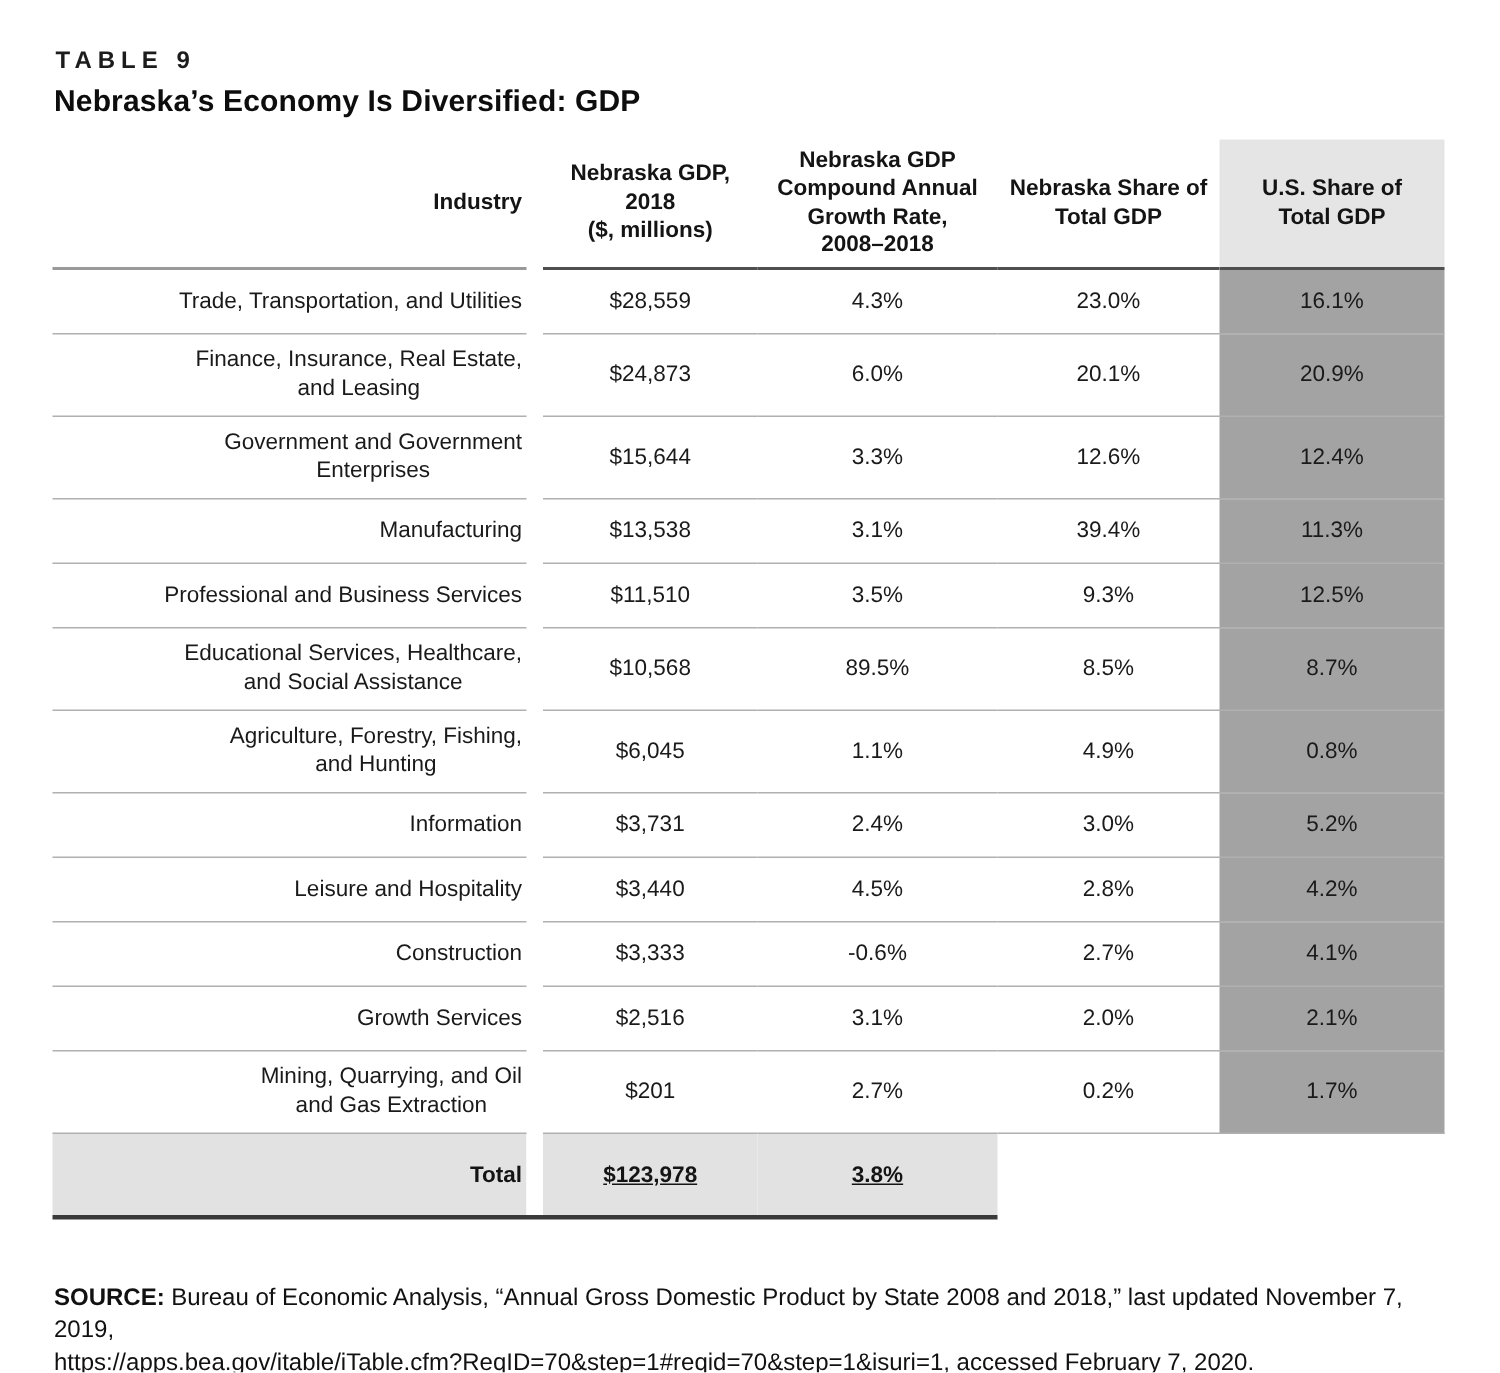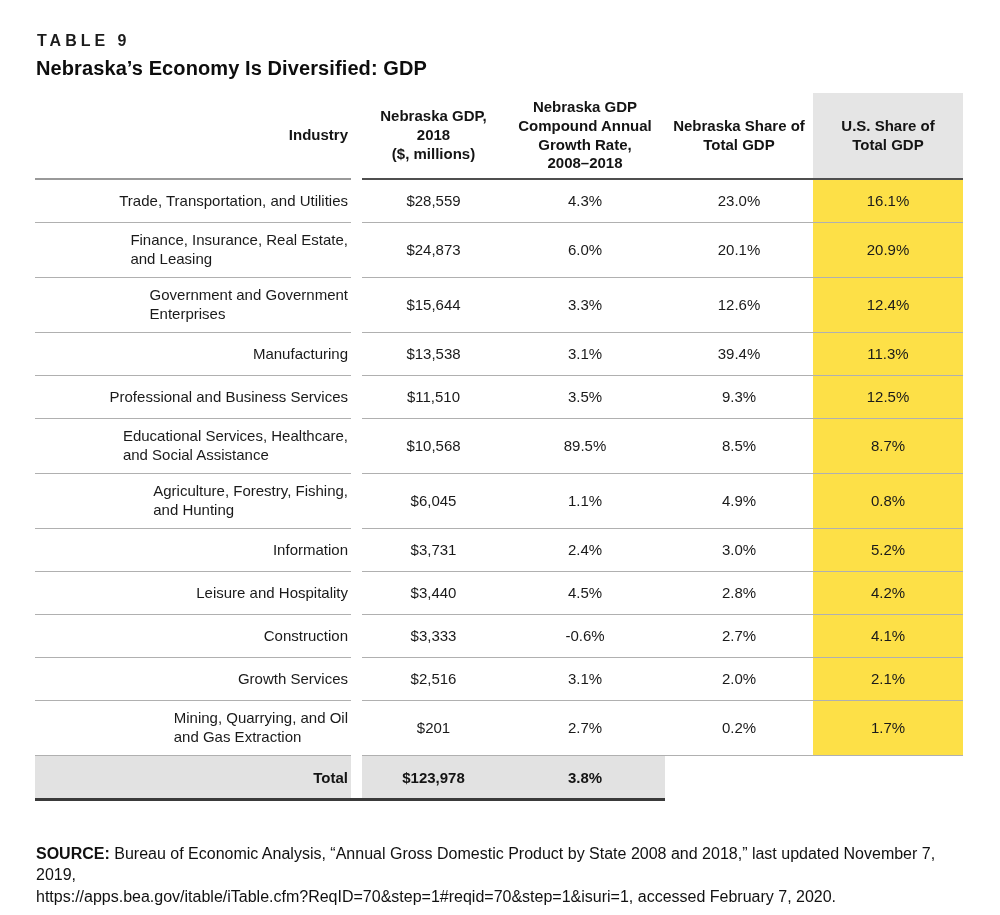--- a/index.html
+++ b/index.html
@@ -19,31 +19,31 @@
   .th-industry{justify-content:flex-end;text-align:right;padding-right:3px;
       border-bottom:2px solid #999999;}
   .th-data{border-bottom:2px solid #4f4f4f;}
   .th-shaded{background:#e5e5e5;}
   .gapcol{border-bottom:none;}
 
   
   .row{min-height:43px;}
   .row.tall{min-height:55px;}
   .cell{display:flex;align-items:center;font-size:15px;color:#1a1a1a;line-height:1.25;}
-  .c-ind{justify-content:flex-end;text-align:left;white-space:pre-line;padding-right:3px;
+  .c-ind{justify-content:flex-end;text-align:center;white-space:pre-line;padding-right:3px;
       border-bottom:1.5px solid #b0b0b0;}
   .c-num{justify-content:center;border-bottom:1.5px solid #b0b0b0;}
-  .c-shaded{background:#fde047;}
+  .c-shaded{background:#a3a3a3;}
 
   
   .total-wrap{width:630px;border-bottom:3px solid #3a3a3a;}
-  .total-row{display:grid;grid-template-columns:316px 11px 143px 160px;height:42px;}
+  .total-row{display:grid;grid-template-columns:316px 11px 143px 160px;height:54px;}
   .t-cell{display:flex;align-items:center;font-size:15px;font-weight:700;color:#141414;background:#e2e2e2;}
   .t-label{justify-content:flex-end;text-align:right;padding-right:3px;}
-  .t-num{justify-content:center;}
+  .t-num{justify-content:center;text-decoration:underline;}
   .t-gap{background:#ffffff;}
 
   
   .source{margin:42px 0 0 36px;width:930px;font-size:16px;line-height:1.34;color:#111;white-space:pre-line;}
   .source b{font-weight:700;}
 </style>
 </head>
 <body>
 
 <div class="page">

